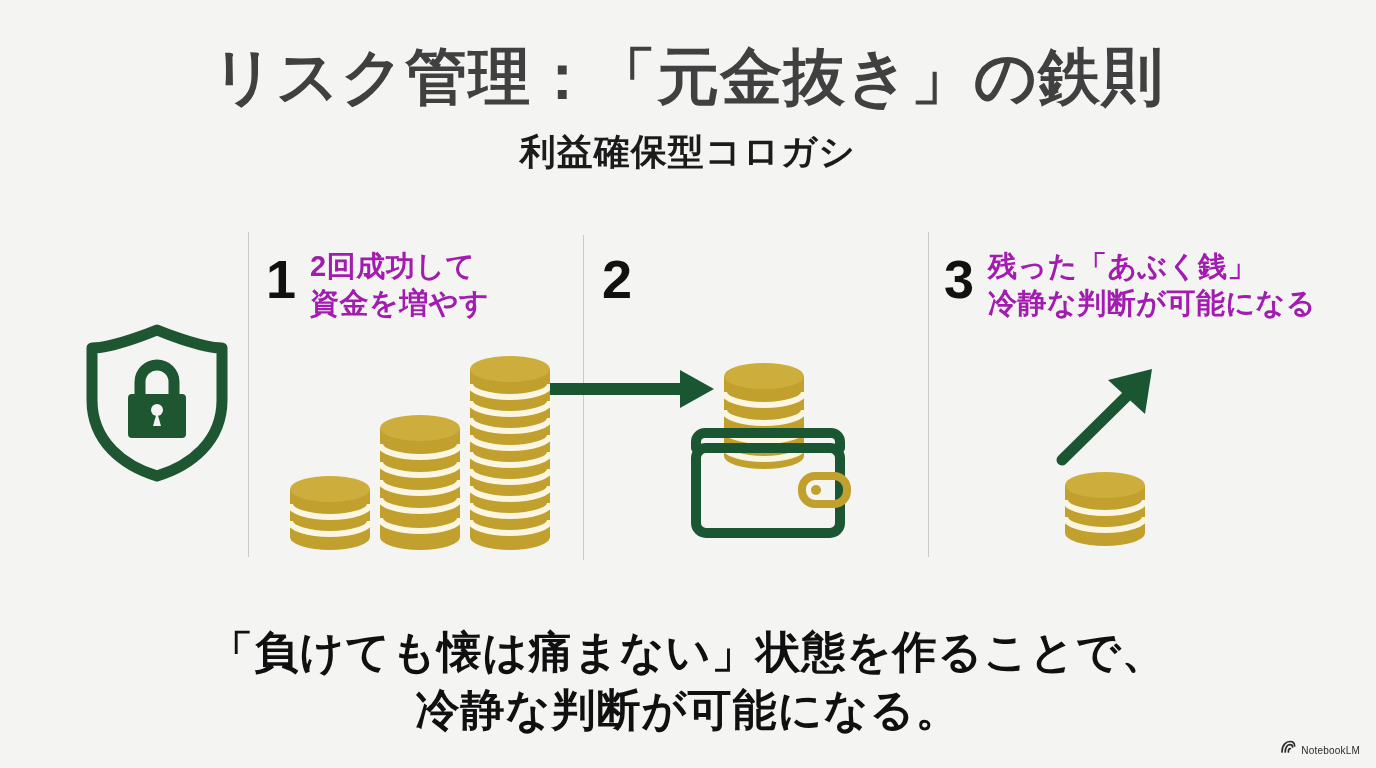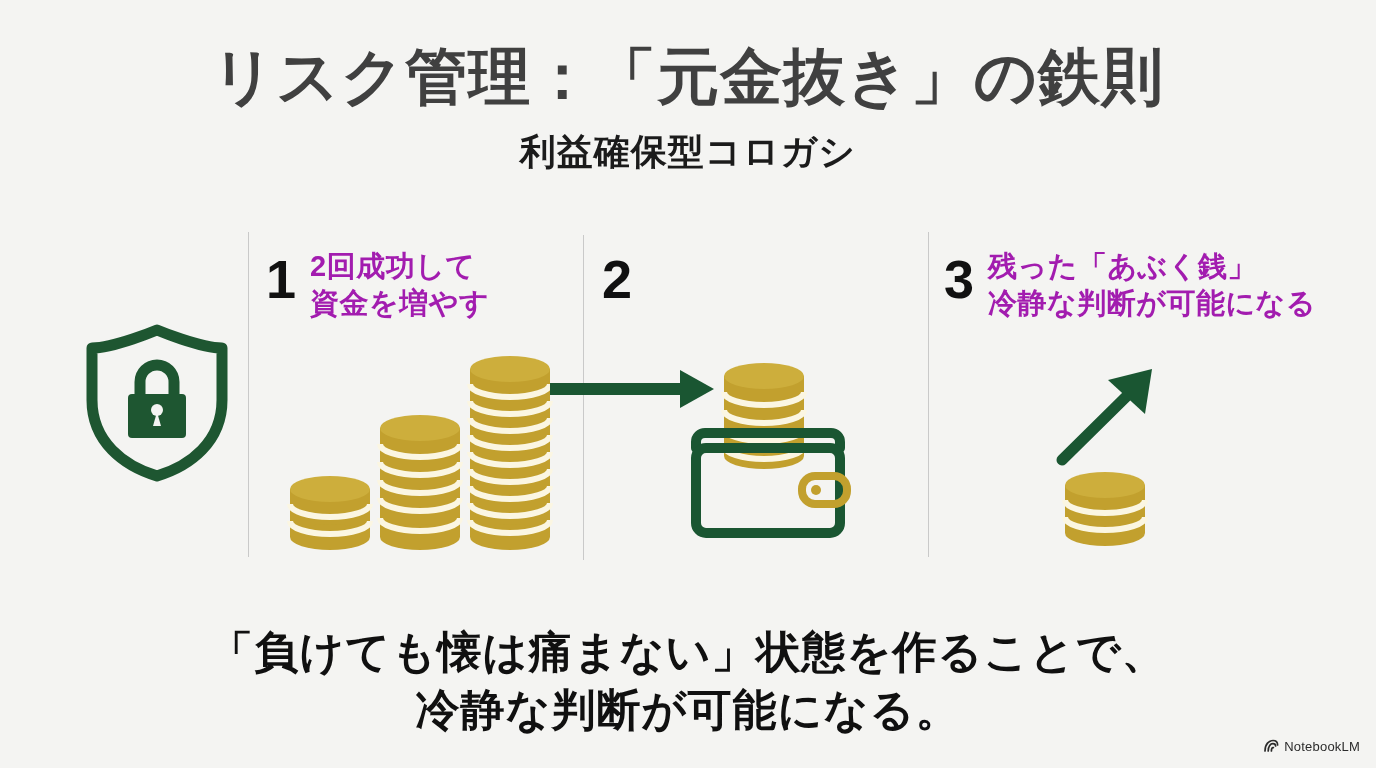--- a/index.html
+++ b/index.html
@@ -91,23 +91,23 @@
     color:#101010;
     line-height:1.32;
     white-space:pre-line;
     letter-spacing:1px;
     margin-top:20px;
   }
 
   
   #watermark {
     position:absolute; right:16px; bottom:12px;
-    display:flex; align-items:flex-start; gap:5px;
+    display:flex; align-items:flex-end; gap:5px;
     color:#2b2b2b;
-    font-size:13px;
+    font-size:10px;
     letter-spacing:0.2px;
   }
 </style>
 </head>
 <body>
 
 <div id="slide">
 
   <div id="title">リスク管理：「元金抜き」の鉄則</div>
   <div id="subtitle">利益確保型コロガシ</div>

